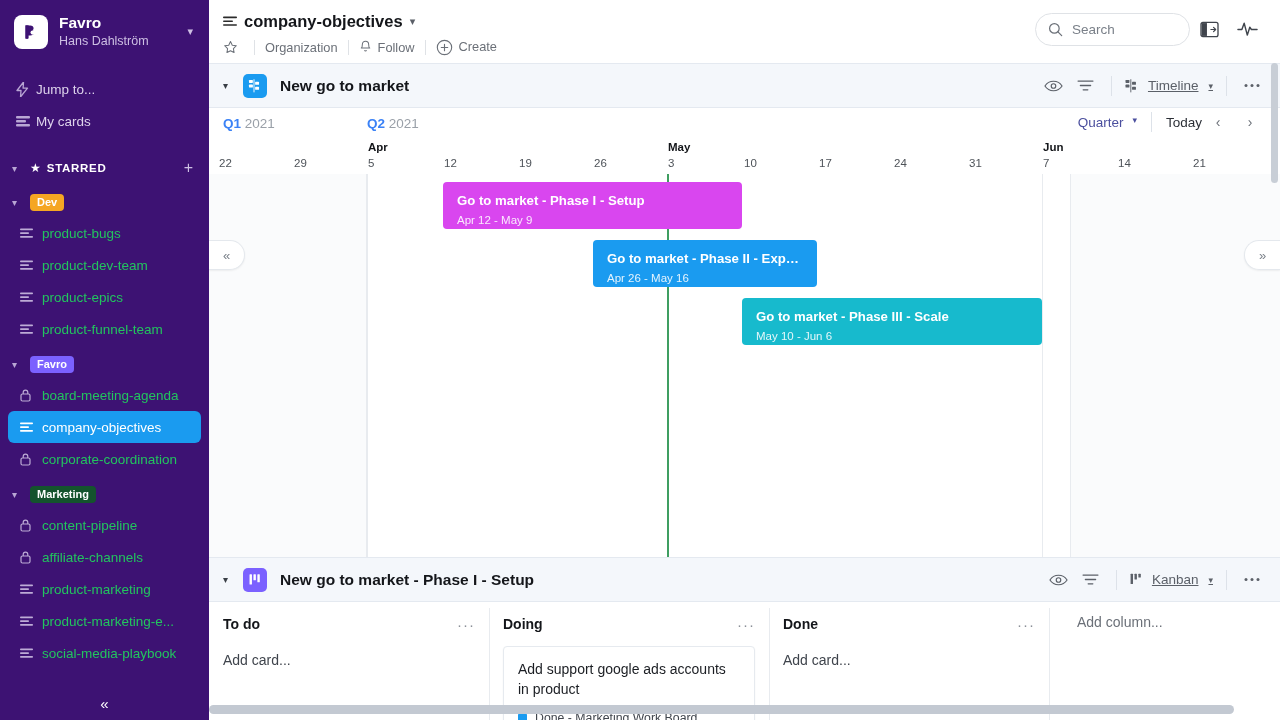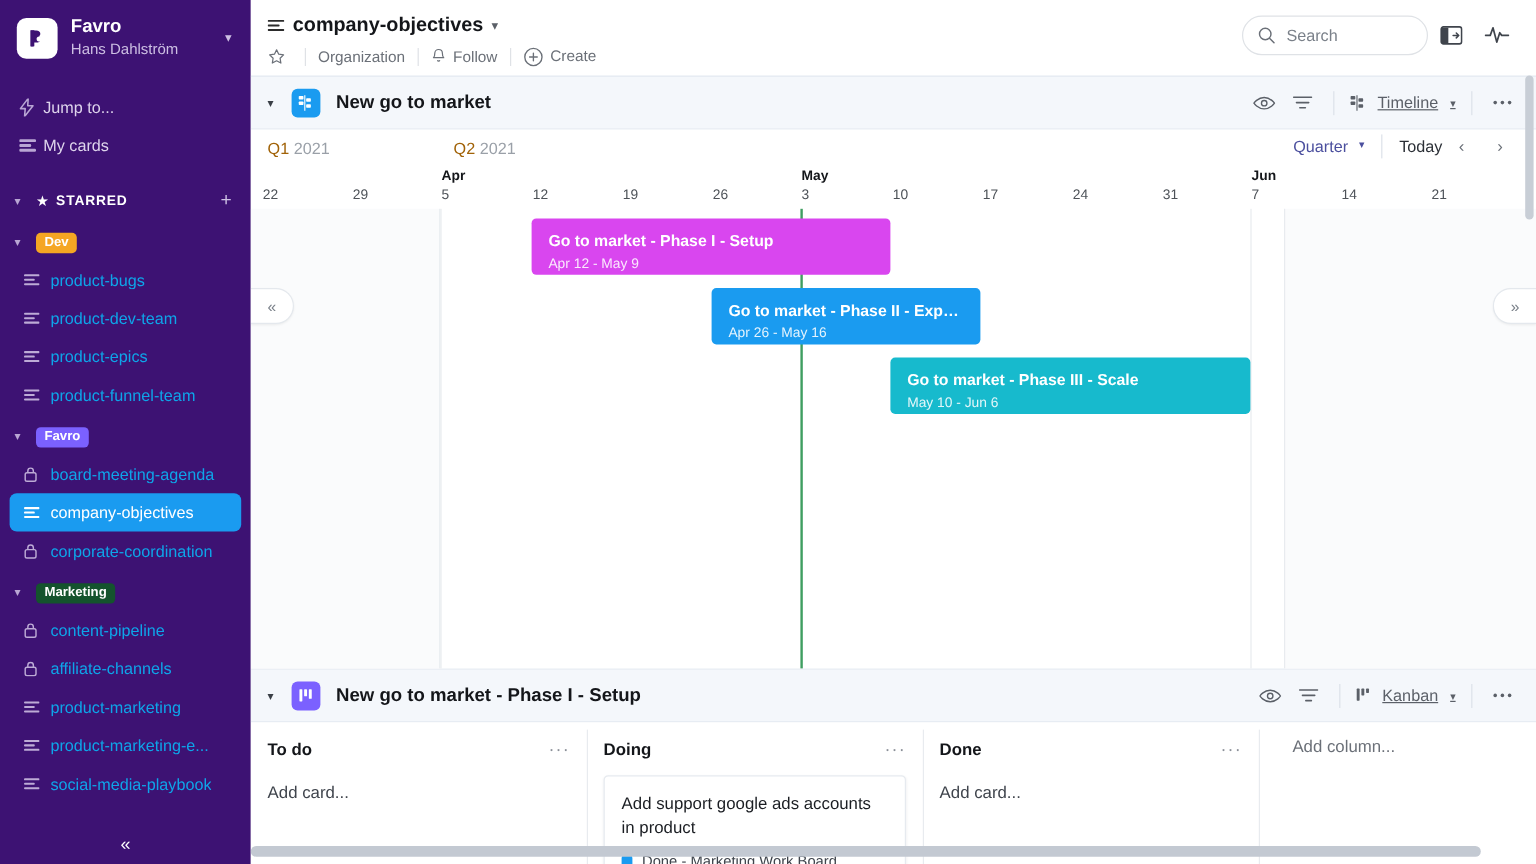--- a/index.html
+++ b/index.html
@@ -49,21 +49,21 @@
 
   .group-head { display: flex; align-items: center; height: 30px; padding: 0 12px; margin-top: 4px; }
   .group-caret { width: 18px; flex: 0 0 18px; color: #b9a6d4; font-size: 10px; display:flex; align-items:center; }
   .chip {
     display: inline-block; border-radius: 4px; padding: 2px 7px 3px 7px;
     font-size: 11px; font-weight: bold; color: #ffffff; line-height: 1.1;
   }
   .board-row {
     display: flex; align-items: center; height: 32px;
     margin: 0 8px; padding: 0 8px 0 12px; border-radius: 6px;
-    font-size: 13.5px; color: #0ea5e9; cursor: default;
+    font-size: 13.5px; color: #22c55e; cursor: default;
   }
   .board-row .ic { width: 22px; flex: 0 0 22px; color: #bdabd6; display: flex; align-items: center; }
   .board-row.active { background: #1a9bf0; color: #ffffff; }
   .board-row.active .ic { color: #ffffff; }
   .board-label { overflow: hidden; white-space: nowrap; text-overflow: ellipsis; }
 
   .sidebar-collapse {
     position: absolute; left: 0; bottom: 8px; width: 209px;
     text-align: center; color: #ffffff; font-size: 15px;
   }
@@ -111,21 +111,21 @@
   .wh-tools .tool { width: 32px; height: 34px; display: flex; align-items: center; justify-content: center; }
   .wh-tools .vsep { width: 1px; height: 20px; background: #dde2e9; margin: 0 9px; }
   .wh-view { display: flex; align-items: center; font-size: 13.5px; color: #5b6068; padding: 0 4px; }
   .wh-view .vic { margin-right: 8px; display: flex; align-items: center; }
   .wh-view .vcaret { margin-left: 10px; font-size: 9px; }
 
   
   .tl { position: relative; height: 449px; background: #ffffff; }
   .tl-header { height: 66px; position: relative; }
   .tl-q { position: absolute; top: 8px; font-size: 13.5px; color: #9aa0a8; }
-  .tl-q b { color: #a16207; font-weight: normal; }
+  .tl-q b { color: #3b82f6; font-weight: bold; }
   .tl-mon { position: absolute; top: 33px; font-size: 11.5px; font-weight: bold; color: #14161a; }
   .tl-day { position: absolute; top: 49px; font-size: 11.5px; color: #4d5258; }
   .tl-range { position: absolute; right: 14px; top: 4px; display: flex; align-items: center; }
   .tl-range .opt { font-size: 13.5px; color: #4b4f9e; display: flex; align-items: flex-start; }
   .tl-range .opt .c { margin-left: 9px; font-size: 9px; }
   .tl-range .vsep { width: 1px; height: 20px; background: #dde2e9; margin: 0 14px; }
   .tl-range .today { font-size: 13.5px; color: #2b2f36; }
   .tl-range .arrow { width: 32px; text-align: center; color: #6b7078; font-size: 14px; }
 
   .tl-grid { position: absolute; left: 0; right: 0; top: 66px; bottom: 0; }
@@ -486,21 +486,21 @@
           </span>
         </span>
       </div>
 
       <div class="tl">
 
         <div class="tl-header">
           <div class="tl-q" style="left:14px">
             <b>Q1</b> <span>2021</span>
           </div>
-          <div class="tl-q" style="left:169px">
+          <div class="tl-q" style="left:158px">
             <b>Q2</b> <span>2021</span>
           </div>
 
           <div class="tl-mon" style="left:159px">Apr</div>
           <div class="tl-mon" style="left:459px">May</div>
           <div class="tl-mon" style="left:834px">Jun</div>
 
           <div class="tl-day" style="left:10px">22</div>
           <div class="tl-day" style="left:85px">29</div>
           <div class="tl-day" style="left:159px">5</div>

